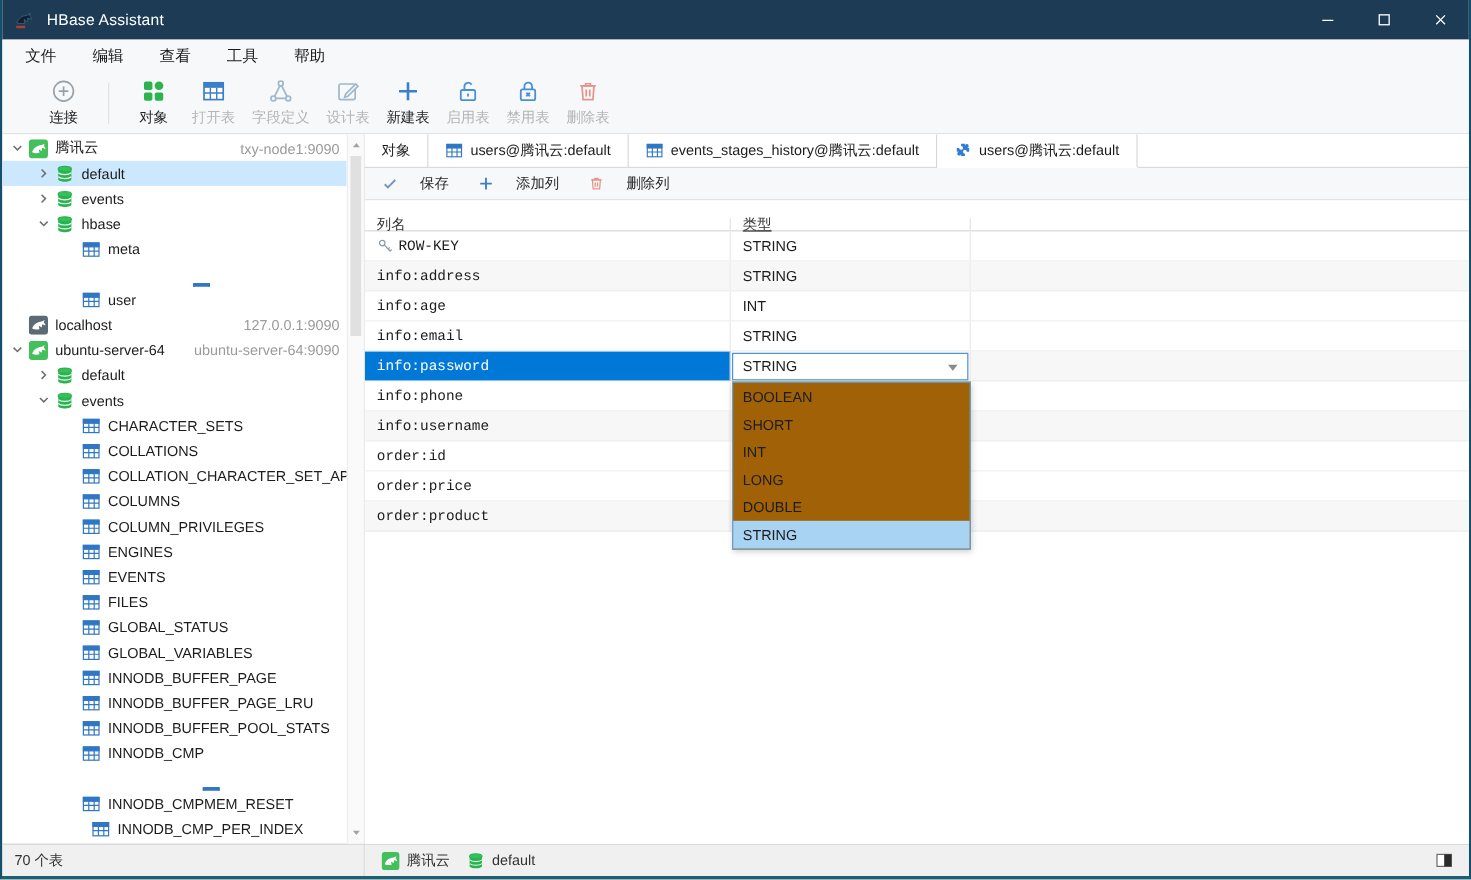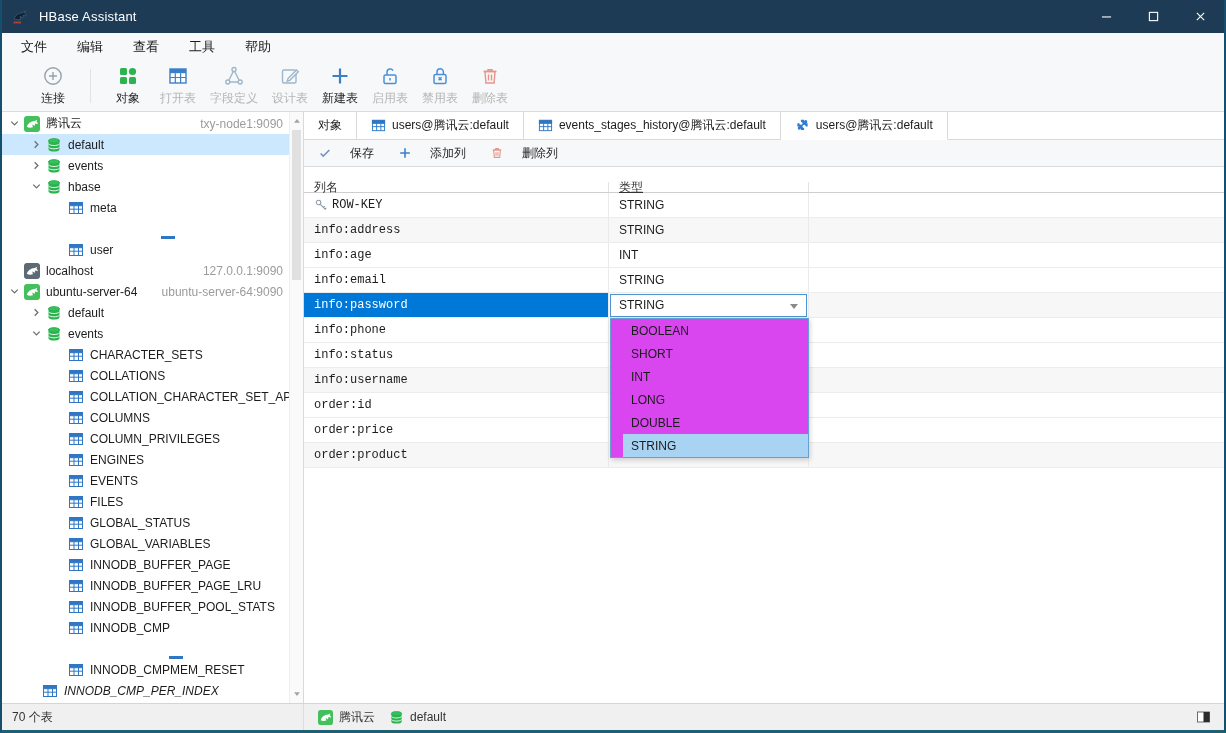--- a/index.html
+++ b/index.html
@@ -78,22 +78,22 @@
   .gc-type.editing{padding:0;}
   .gc-fill{flex:1;}
   .gc-name.sel{background:var(--accent,#0078d7);color:#fff;}
   .keyicon{width:14px;height:14px;margin-right:4px;flex:0 0 14px;}
 
   .combobox{flex:1;height:23px;margin:0 1px;border:1px solid #4f93d2;background:#fff;
             display:flex;align-items:center;padding-left:8px;position:relative;font-size:12px;}
   .combo-arrow{position:absolute;right:8px;top:9px;width:0;height:0;
                border-left:4px solid transparent;border-right:4px solid transparent;border-top:5px solid #8a8a8a;}
 
-  .dropdown{position:absolute;left:306px;top:206px;width:199px;background:#d946ef;
-            border:1px solid #66a0d0;z-index:20;box-shadow:1px 2px 5px rgba(0,0,0,.18);padding-left:12px;}
+  .dropdown{position:absolute;left:306px;top:206px;width:199px;background:#a16207;
+            border:1px solid #66a0d0;z-index:20;box-shadow:1px 2px 5px rgba(0,0,0,.18);}
   .dd-option{height:23px;display:flex;align-items:center;padding-left:8px;font-size:12px;color:#1c1c1c;}
   .dd-option.hl{background:var(--dropdown-highlight,#a9d3f2);}
 
   
   .statusbar{height:27px;flex:0 0 27px;background:#f0f0f0;border-top:1px solid #d5d5d5;
              display:flex;align-items:center;font-size:12px;color:#333;}
   .sb-left{width:302px;flex:0 0 302px;height:100%;display:flex;align-items:center;
            padding-left:10px;border-right:1px solid #ddd;}
   .sb-item{display:flex;align-items:center;gap:6px;margin-left:14px;}
   .sb-item .icon{width:15px;height:15px;}
@@ -558,21 +558,21 @@
             <span class="chev"></span>
             <span class="icon ticon">
               <svg viewBox="0 0 16 16">
                 <rect x="1.5" y="2.5" width="13" height="11" fill="#fff" stroke="#2f77c4"></rect>
                 <rect x="1.5" y="2.5" width="13" height="3.2" fill="#2f77c4" stroke="#2f77c4"></rect>
                 <path d="M1.5 9.2h13M6 5.7v7.8M10.5 5.7v7.8" stroke="#2f77c4" fill="none"></path>
               </svg>
             </span>
             <span class="tnode-label">INNODB_CMPMEM_RESET</span>
           </div>
-          <div class="tree-row" style="padding-left: 22px; font-style: italic;">
+          <div class="tree-row" style="padding-left: 56px;">
             <span class="chev"></span>
             <span class="icon ticon">
               <svg viewBox="0 0 16 16">
                 <rect x="1.5" y="2.5" width="13" height="11" fill="#fff" stroke="#2f77c4"></rect>
                 <rect x="1.5" y="2.5" width="13" height="3.2" fill="#2f77c4" stroke="#2f77c4"></rect>
                 <path d="M1.5 9.2h13M6 5.7v7.8M10.5 5.7v7.8" stroke="#2f77c4" fill="none"></path>
               </svg>
             </span>
             <span class="tnode-label">INNODB_CMP_PER_INDEX</span>
           </div>
@@ -723,29 +723,20 @@
             </div>
             <div class="grid-row">
               <div class="gc gc-name">
                 <span>info:phone</span>
               </div>
               <div class="gc gc-type">
                 <span></span>
               </div>
               <div class="gc-fill"></div>
             </div>
-            <div class="grid-row">
-              <div class="gc gc-name">
-                <span>info:status</span>
-              </div>
-              <div class="gc gc-type">
-                <span></span>
-              </div>
-              <div class="gc-fill"></div>
-            </div>
             <div class="grid-row stripe">
               <div class="gc gc-name">
                 <span>info:username</span>
               </div>
               <div class="gc gc-type">
                 <span></span>
               </div>
               <div class="gc-fill"></div>
             </div>
             <div class="grid-row">

